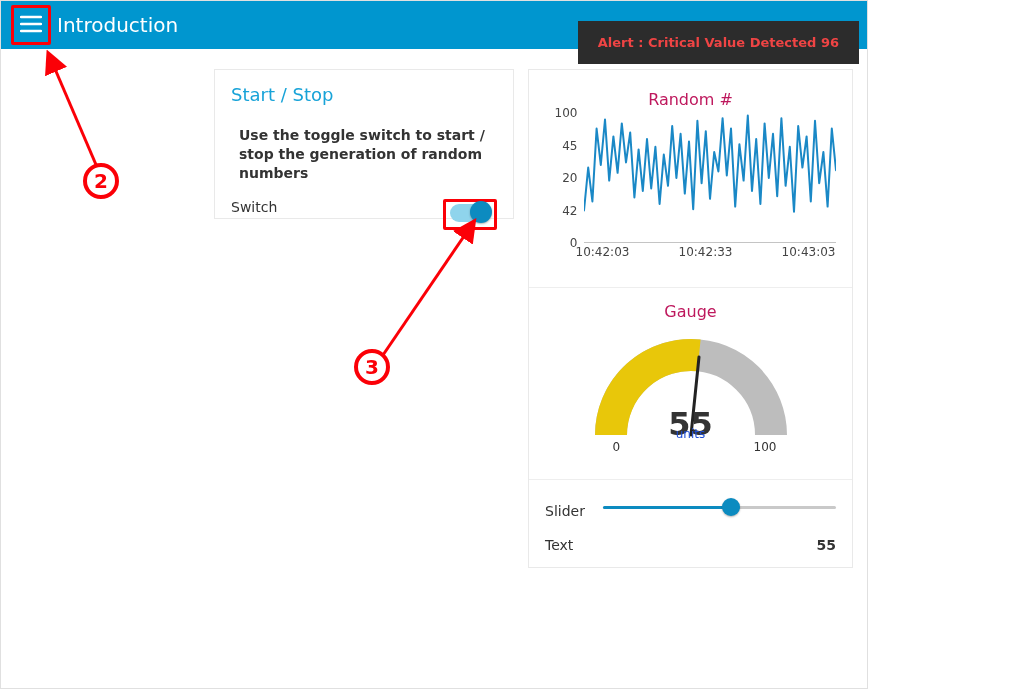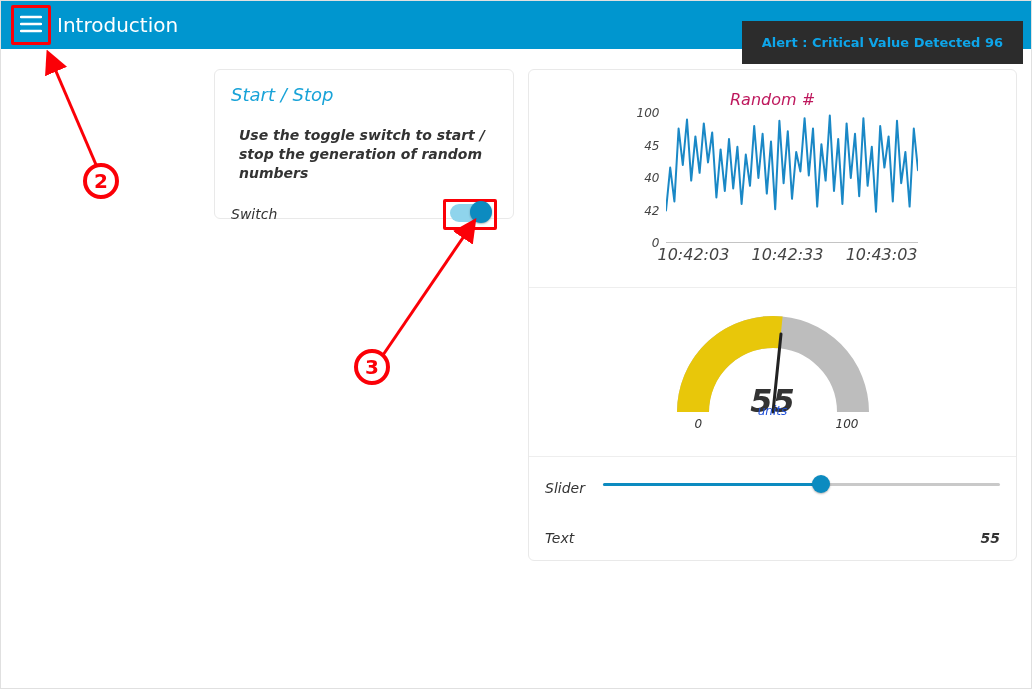--- a/index.html
+++ b/index.html
@@ -1,67 +1,67 @@
 <!DOCTYPE html>
 <html><head>
 <meta charset="utf-8">
 <style>
   * { box-sizing: border-box; margin: 0; padding: 0; }
   html, body { width: 1032px; height: 689px; font-family: "DejaVu Sans", "Segoe UI", Arial, sans-serif; background:#fff; color:#333; }
-  .frame { position:relative; width:1032px; height:689px; border:1px solid #e0e0e0; overflow:hidden; }
+  .frame { position:relative; width:868px; height:689px; border:1px solid #e0e0e0; overflow:hidden; }
 
   
   .topbar { position:relative; display:flex; align-items:center; height:48px; background:#0096cf; color:#fff; padding:0 10px; }
   .menu-btn { width:34px; height:34px; display:flex; align-items:center; justify-content:center; background:transparent; border:none; cursor:pointer; }
   .menu-btn svg { stroke:#fff; }
   .hl-box { border:3px solid #fb0007; border-radius:2px; }
   .page-title { font-size:20px; font-weight:400; margin-left:6px; }
 
-  .alert { position:absolute; top:20px; right:8px; background:#2c2c2c; color:#0ea5e9; padding:14px 20px; font-size:13px; font-weight:600; min-width:270px; z-index:50; }
+  .alert { position:absolute; top:20px; right:8px; background:#2c2c2c; color:#ef4444; padding:14px 20px; font-size:13px; font-weight:600; min-width:270px; z-index:50; }
 
   
   .body { display:flex; padding:20px 14px; gap:14px; }
   .spacer-left { width:185px; flex:0 0 185px; }
-  .card { background:#fff; border:1px solid #e9e9e9; border-radius:6px; padding:14px 16px;font-style:italic; }
+  .card { background:#fff; border:1px solid #e9e9e9; border-radius:0; padding:14px 16px; }
   .card-title { color:#18a3d8; font-size:18px; font-weight:500; margin-bottom:10px; }
 
   .card-left { width:300px; flex:0 0 300px; height:150px; }
   .instruction { font-size:14px; font-weight:600; line-height:1.35; margin:21px 0 16px 8px; }
 
-  .switch-row { display:flex; align-items:center; justify-content:space-between; font-size:14px;margin-top:16px; }
+  .switch-row { display:flex; align-items:flex-start; justify-content:space-between; font-size:14px;margin-top:16px; }
   .switch-wrap { border:3px solid #fb0007; padding:2px 4px; border-radius:2px; }
   .switch { position:relative; width:40px; height:18px; background:#8fd4ec; border-radius:10px; display:inline-block; }
   .switch-knob { position:absolute; right:-2px; top:-3px; width:22px; height:22px; border-radius:50%; background:#0c8bc0; box-shadow:0 1px 2px rgba(0,0,0,.3); }
 
   .card-right { flex:1; }
 
   
   .chart-title, .gauge-title { text-align:center; font-size:16px; font-weight:400; margin:6px 0 4px; color:#be185d; }
   .chart-box { position:relative; width:290px; height:160px; margin:0 auto 8px; }
   .chart-svg { position:absolute; left:38px; top:0; }
   .y-ticks { position:absolute; left:0; top:0; width:34px; height:130px; font-size:12px; color:#444; }
   .y-ticks span { position:absolute; right:2px; transform:translateY(-50%); }
-  .x-ticks { position:absolute; left:0; right:0; top:132px; font-size:16px; color:#444; display:flex; justify-content:space-between; padding-left:30px; }
+  .x-ticks { position:absolute; left:0; right:0; top:132px; font-size:12px; color:#444; display:flex; justify-content:space-between; padding-left:30px; }
 
   
   .gauge-box { position:relative; width:200px; height:140px; margin:0 auto 10px; }
   .gauge-value { position:absolute; left:0; right:0; top:80px; text-align:center; font-size:32px; font-weight:700; color:#333; }
   .gauge-units { position:absolute; left:0; right:0; top:102px; text-align:center; font-size:12px; color:#1d4ed8; }
   .gauge-min { position:absolute; left:22px; top:115px; font-size:12px; }
   .gauge-max { position:absolute; right:14px; top:115px; font-size:12px; }
 
   
   .control-row { display:flex; align-items:center; font-size:14px; margin:12px 0; }
   .control-row .lbl { width:58px;margin-top:9px; }
   .slider { position:relative; flex:1; height:20px; }
   .slider-track { position:absolute; top:9px; left:0; right:0; height:3px; background:#c9c9c9; border-radius:2px; }
   .slider-fill  { position:absolute; top:9px; left:0; height:3px; background:#0c8bc0; border-radius:2px; }
   .slider-knob  { position:absolute; top:1px; width:18px; height:18px; border-radius:50%; background:#0c8bc0; box-shadow:0 1px 2px rgba(0,0,0,.3); transform:translateX(-50%); }
 
-  .text-row { display:flex; justify-content:space-between; font-size:14px; margin-top:34px; }
+  .text-row { display:flex; justify-content:space-between; font-size:14px; margin-top:18px; }
   .text-row .val { font-weight:700; }
 
   
   .anno-circle { position:absolute; width:36px; height:36px; border:4px solid #fb0007; border-radius:50%; background:#fff; color:#fb0007; font-weight:700; font-size:20px; display:flex; align-items:center; justify-content:center; z-index:40; }
   .anno-arrow { position:absolute; z-index:35; }
 
   hr.sep { border:none; border-top:1px solid #eee; margin:14px -16px; }
 </style>
 </head>
 <body>
@@ -99,37 +99,38 @@
       </div>
     </div>
 
     <div class="card card-right">
 
       <div class="chart-title">Random #</div>
       <div class="chart-box">
         <div class="y-ticks">
           <span style="top:0%">100</span>
           <span style="top:25%">45</span>
-          <span style="top:50%">40</span>
+          <span style="top:50%">20</span>
           <span style="top:75%">42</span>
           <span style="top:100%">0</span>
         </div>
         <svg class="chart-svg" width="252" height="130">
           <line x1="0" y1="130" x2="252" y2="130" stroke="#888" stroke-width="1"></line>
           <polyline id="chart-line" fill="none" stroke="#1a88c6" stroke-width="2" stroke-linejoin="round" stroke-linecap="round" points="0.0,97.5 4.2,54.6 8.4,88.4 12.6,15.6 16.8,52.0 21.0,6.5 25.2,67.6 29.4,23.4 33.6,59.8 37.8,10.4 42.0,49.4 46.2,19.5 50.4,84.5 54.6,36.4 58.8,78.0 63.0,26.0 67.2,75.4 71.4,33.8 75.6,91.0 79.8,41.6 84.0,72.8 88.2,13.0 92.4,65.0 96.6,20.8 100.8,80.6 105.0,28.6 109.2,96.2 113.4,7.8 117.6,70.2 121.8,18.2 126.0,85.8 130.2,39.0 134.4,58.5 138.6,5.2 142.8,62.4 147.0,15.6 151.2,93.6 155.4,31.2 159.6,67.6 163.8,2.6 168.0,78.0 172.2,26.0 176.4,91.0 180.6,10.4 184.8,65.0 189.0,20.8 193.2,83.2 197.4,5.2 201.6,72.8 205.8,33.8 210.0,98.8 214.2,13.0 218.4,54.6 222.6,23.4 226.8,88.4 231.0,7.8 235.2,70.2 239.4,39.0 243.6,93.6 247.8,15.6 252.0,57.2"></polyline>
         </svg>
         <div class="x-ticks">
           <span>10:42:03</span>
           <span>10:42:33</span>
           <span>10:43:03</span>
         </div>
       </div>
 
       <hr class="sep">
 
+      <div class="gauge-title">Gauge</div>
       <div class="gauge-box">
         <svg width="200" height="120" viewBox="0 0 200 120">
           <path d="M20 110 A80 80 0 0 1 180 110" fill="none" stroke="#bdbdbd" stroke-width="32"></path>
           <path d="M20 110 A80 80 0 0 1 108 30.4" fill="none" stroke="#e8c70a" stroke-width="32" stroke-linecap="butt"></path>
           <line x1="100" y1="110" x2="108" y2="32" stroke="#222" stroke-width="3" stroke-linecap="round"></line>
         </svg>
         <div class="gauge-value">55</div>
         <div class="gauge-units">units</div>
         <div class="gauge-min">0</div>
         <div class="gauge-max">100</div>

